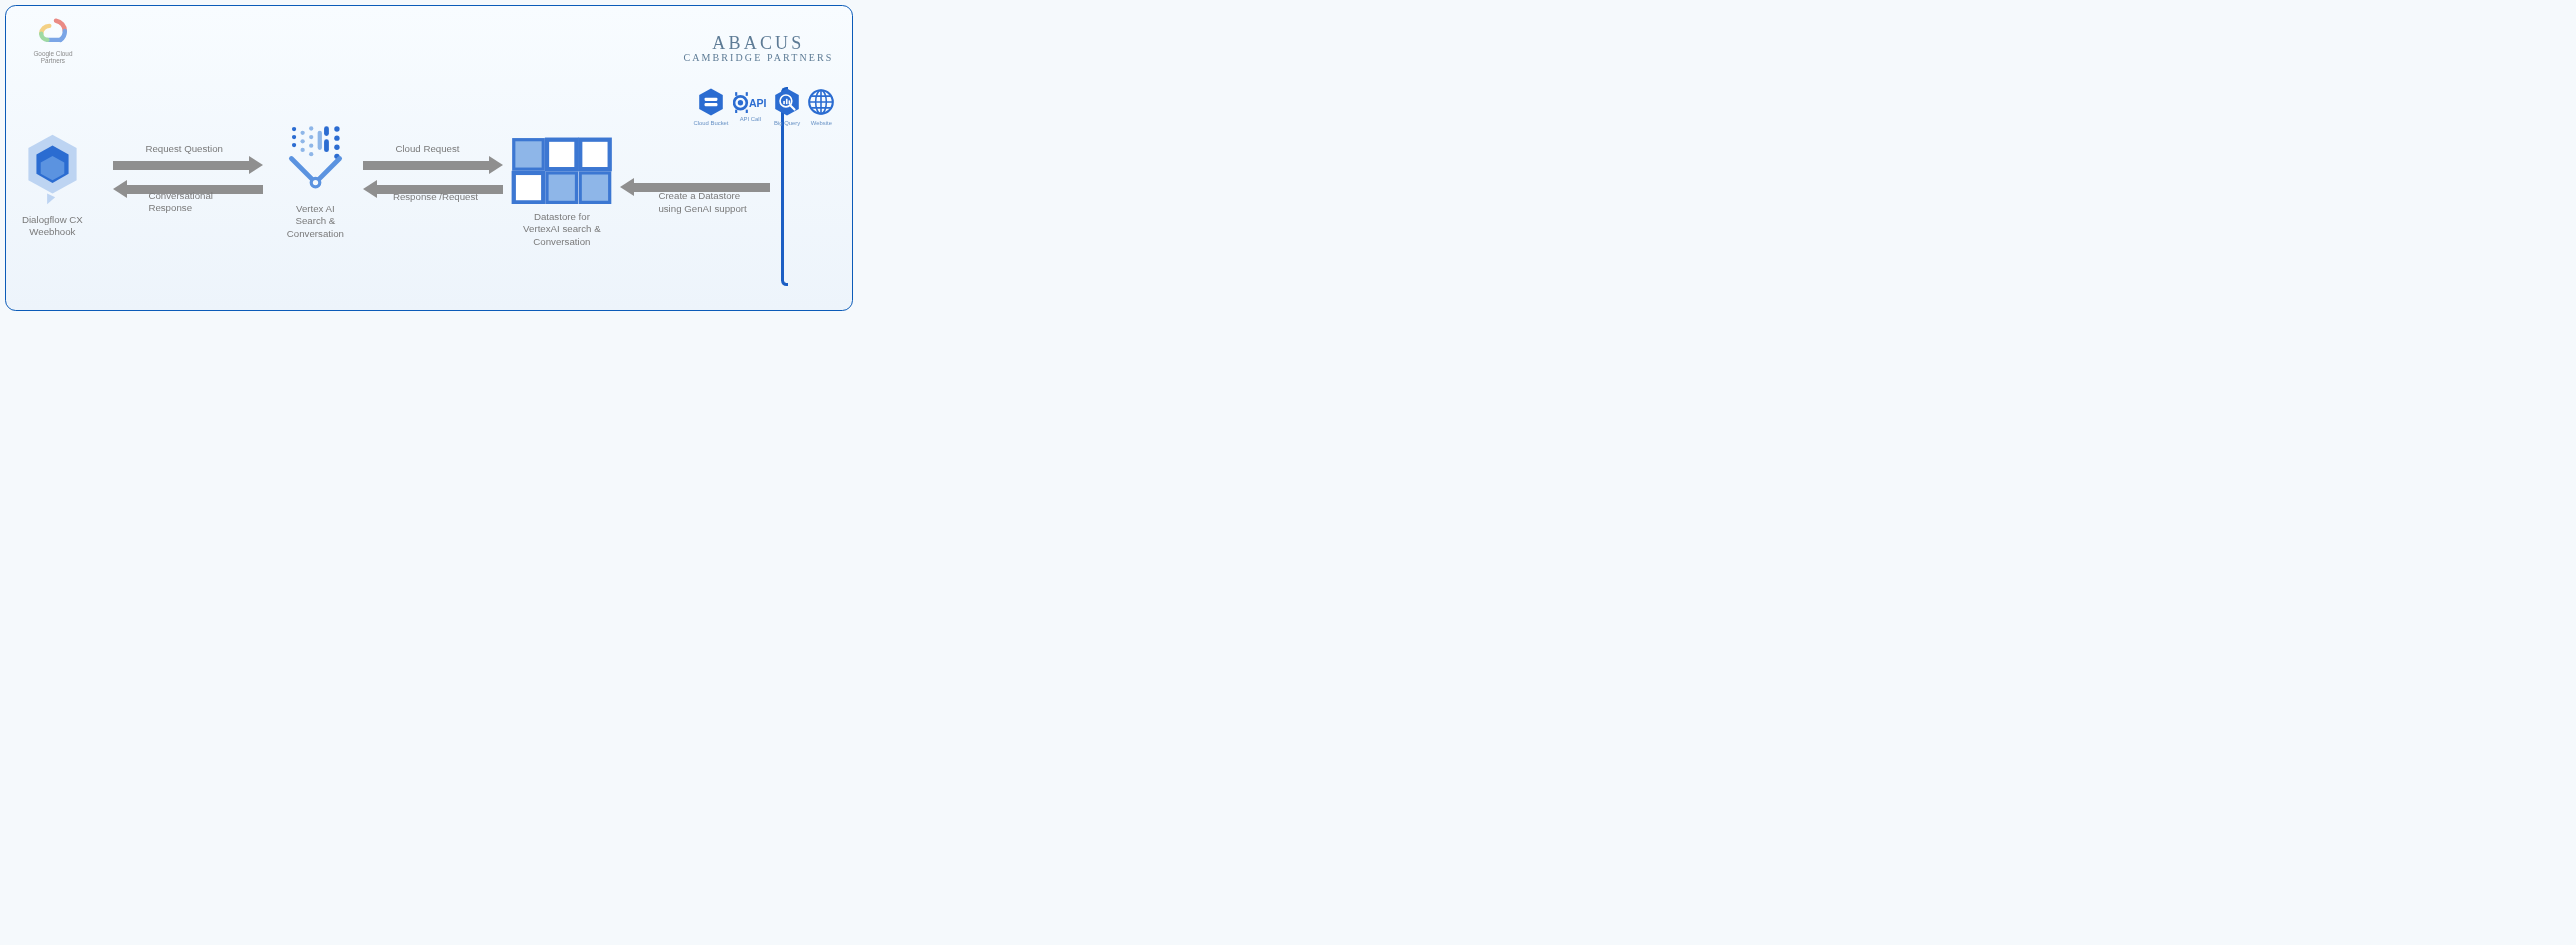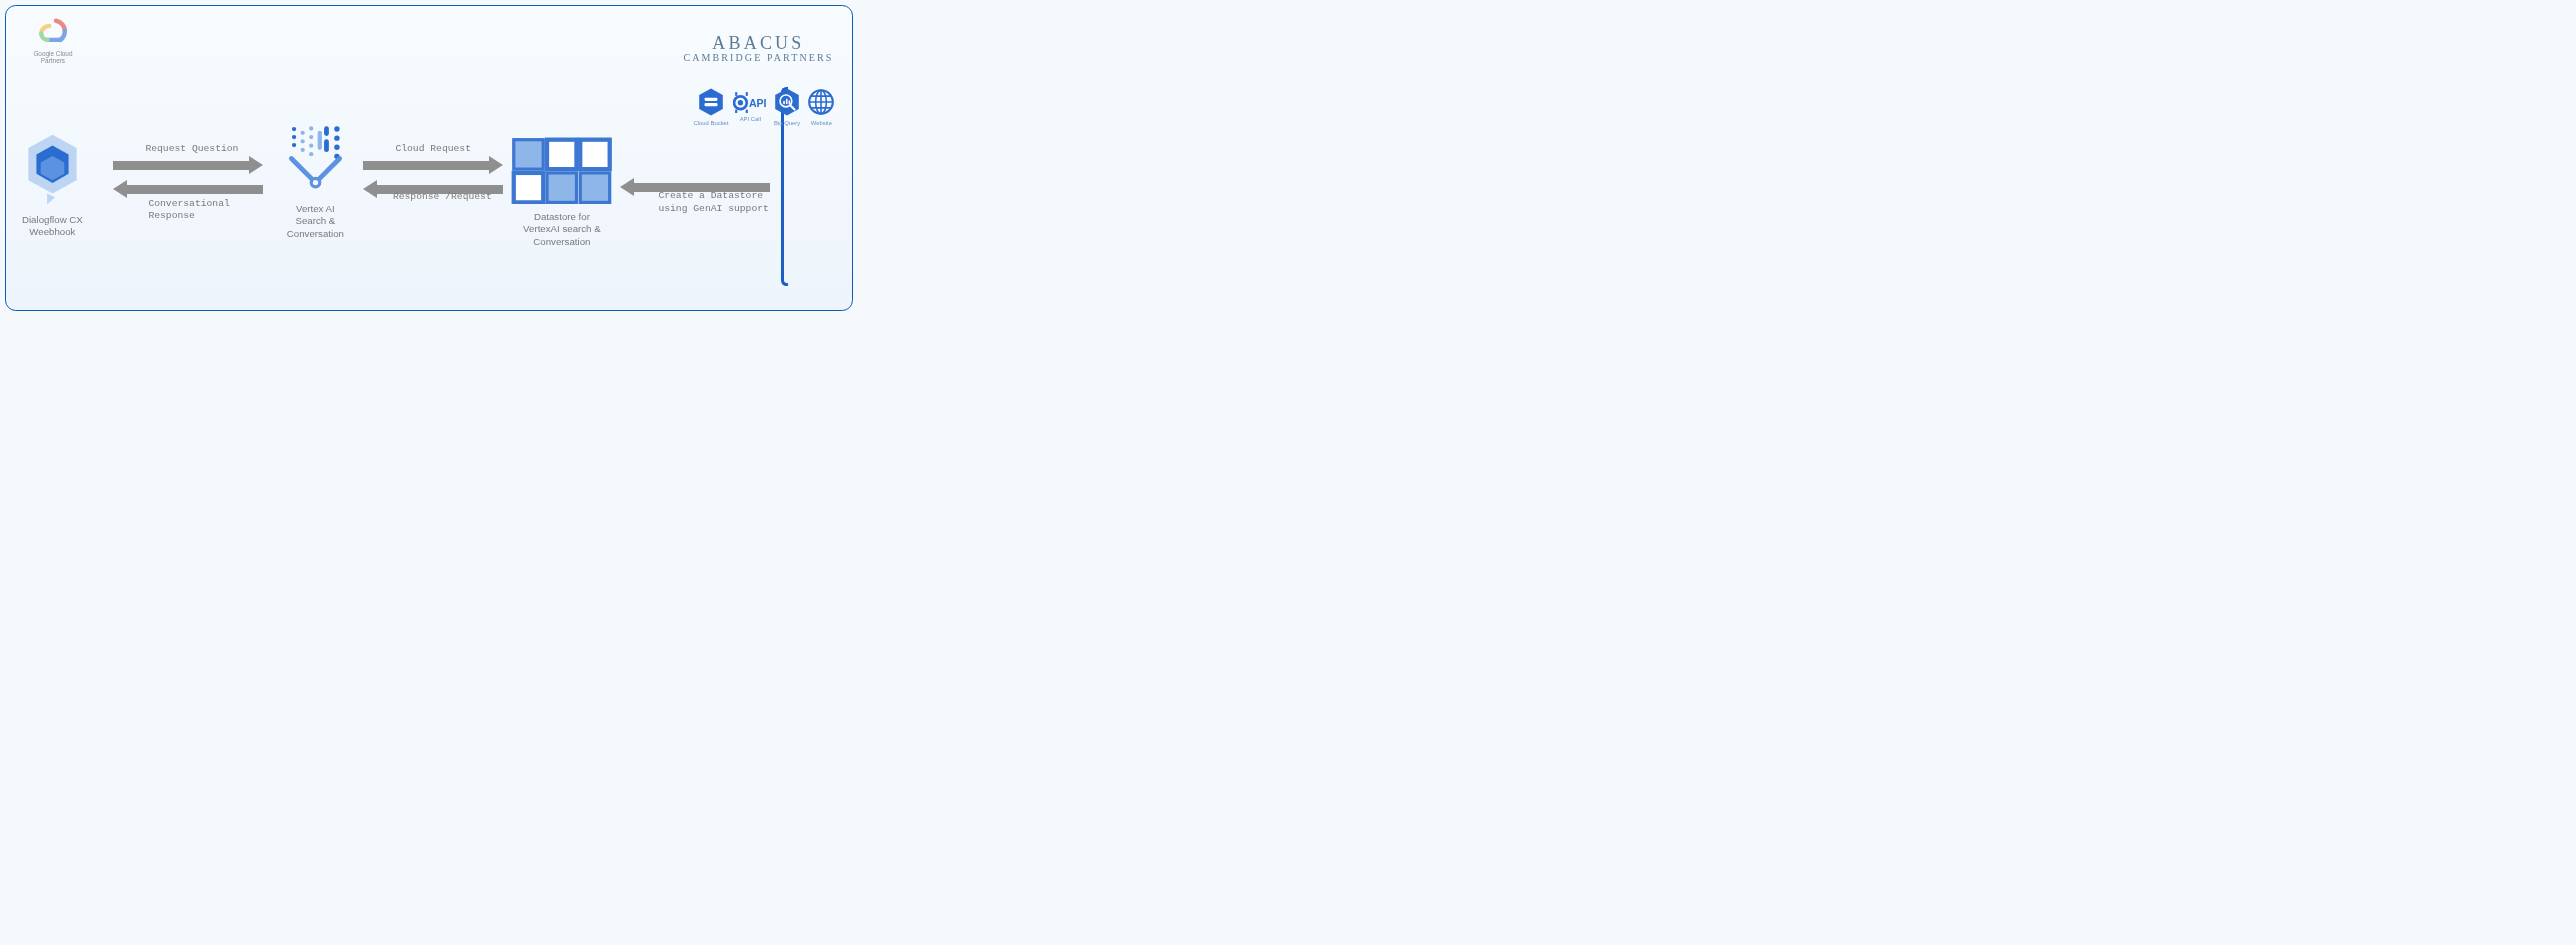--- a/index.html
+++ b/index.html
@@ -64,21 +64,20 @@
     color: #7a7a7a;
     line-height: 1.3;
     margin-top: 4.3px;
   }
 
   
   .arrow {
     position: absolute;
     display: flex;
     align-items: center;
-    font-family: Liberation Mono, monospace;
   }
   .arrow-shaft {
     height: 8.6px;
     background: #8f8f8f;
     flex: 1;
   }
   .arrow-head-right {
     width: 0; height: 0;
     border-top: 9.7px solid transparent;
     border-bottom: 9.7px solid transparent;
@@ -160,21 +159,21 @@
   </div>
 
   <div class="arrow" style="left:107px; top:150px; width:150px;">
     <div class="arrow-shaft"></div>
       <div class="arrow-head-right"></div>
     <div class="arrow-label" style="top:-13px; left:32px;">Request Question</div>
   </div>
   <div class="arrow" style="left:107px; top:174px; width:150px;">
     <div class="arrow-head-left"></div>
       <div class="arrow-shaft"></div>
-    <div class="arrow-label" style="top:18px; left:35px; line-height:1.2;">Conversational<br>Response</div>
+    <div class="arrow-label" style="top:10px; left:35px; line-height:1.2;">Conversational<br>Response</div>
   </div>
 
   <div class="node" style="left:266px; top:115px; width:86px;">
     <svg width="75" height="75" viewBox="0 0 140 140">
       <g fill="#2b6cd1">
         <circle cx="30" cy="15" r="4"></circle>
           <circle cx="30" cy="30" r="4"></circle>
           <circle cx="30" cy="45" r="4"></circle>
         <circle cx="110" cy="15" r="5"></circle>
           <circle cx="110" cy="32" r="5"></circle>

